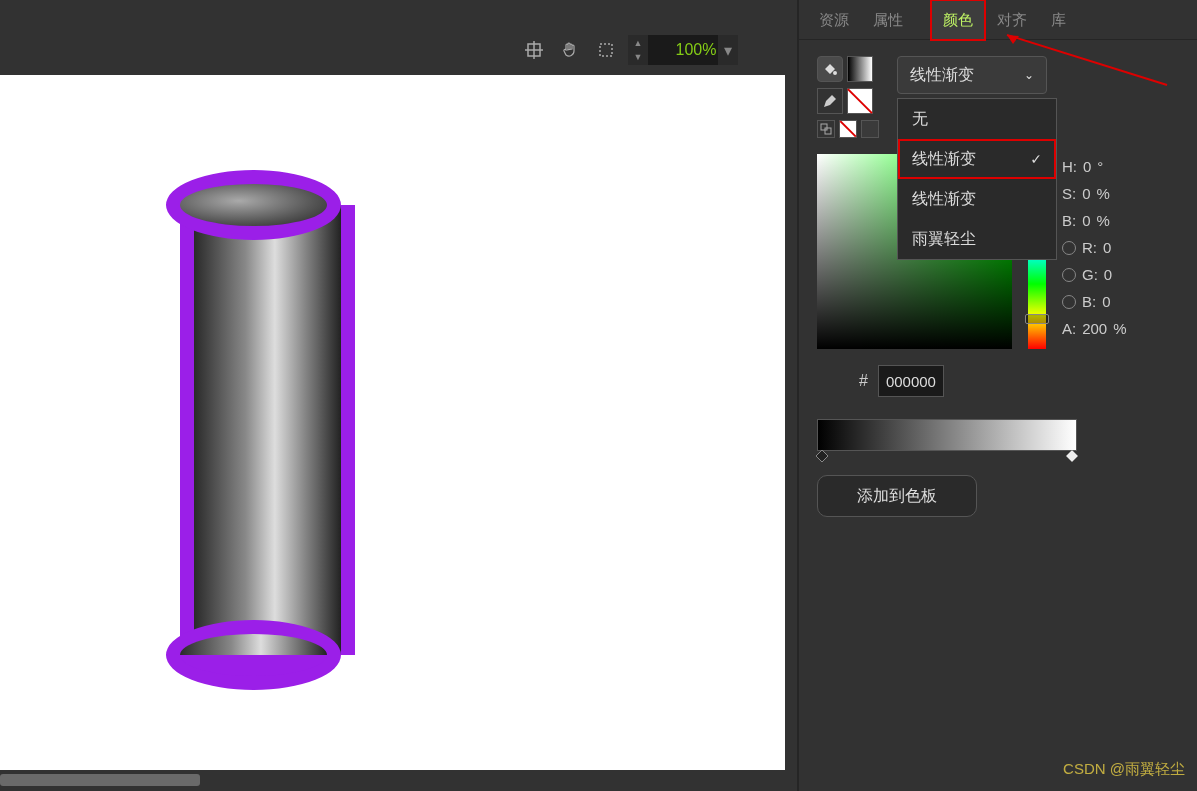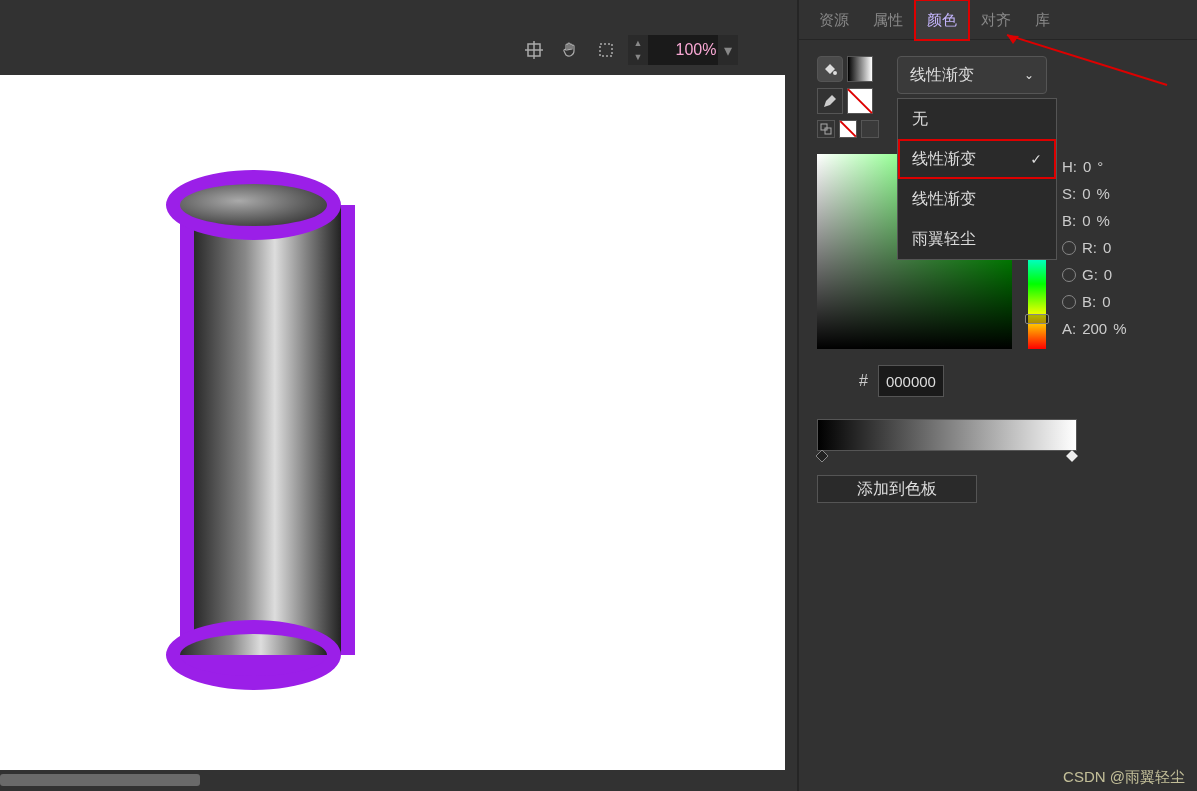--- a/index.html
+++ b/index.html
@@ -4,36 +4,36 @@
 <style>
 * { box-sizing: border-box; margin: 0; padding: 0; font-family: "Microsoft YaHei", sans-serif; }
 body { background: #323232; width: 1197px; height: 791px; overflow: hidden; position: relative; }
 
 .canvas-area { position: absolute; left: 0; top: 0; width: 790px; height: 791px; background: #323232; }
 .toolbar-top { position: absolute; top: 35px; left: 520px; display: flex; align-items: center; gap: 8px; }
 .tool-icon { width: 28px; height: 28px; display: flex; align-items: center; justify-content: center; color: #aaa; cursor: pointer; }
 .zoom-control { display: flex; align-items: center; background: #2a2a2a; }
 .zoom-arrows { width: 20px; display: flex; flex-direction: column; }
 .zoom-arrow { height: 14px; color: #888; font-size: 9px; text-align: center; line-height: 14px; cursor: pointer; }
-.zoom-value { width: 70px; height: 30px; background: #1a1a1a; color: #f9a8d4; border: none; text-align: center; font-size: 16px; padding-left: 26px; }
+.zoom-value { width: 70px; height: 30px; background: #1a1a1a; color: #84cc16; border: none; text-align: center; font-size: 16px; padding-left: 26px; }
 .zoom-dd { width: 20px; color: #888; text-align: center; cursor: pointer; }
 
 .canvas { position: absolute; left: 0; top: 75px; width: 785px; height: 695px; background: #fff; }
 .scrollbar-h { position: absolute; left: 0; bottom: 5px; width: 200px; height: 12px; background: #6a6a6a; border-radius: 3px; }
 
 .cylinder { position: absolute; left: 180px; top: 130px; }
 .cyl-body { width: 175px; height: 450px; background: linear-gradient(90deg, #2a2a2a 0%, #888 35%, #ddd 55%, #888 75%, #222 100%); border-left: 14px solid #9b1fe8; border-right: 14px solid #9b1fe8; }
 .cyl-top { width: 175px; height: 70px; border-radius: 50%; background: radial-gradient(ellipse at 40% 40%, #aaa 0%, #555 60%, #222 100%); border: 14px solid #9b1fe8; position: absolute; top: -35px; left: -14px; }
 .cyl-bottom { width: 175px; height: 70px; border-radius: 50%; background: #9b1fe8; position: absolute; bottom: -35px; left: -14px; border: 14px solid #9b1fe8; }
 .cyl-bottom::before { content: ""; position: absolute; inset: 0; border-radius: 50%; background: linear-gradient(90deg, #2a2a2a 0%, #888 35%, #ddd 55%, #888 75%, #222 100%); clip-path: inset(0 0 50% 0); }
 
 .right-panel { position: absolute; right: 0; top: 0; width: 400px; height: 791px; background: #323232; border-left: 2px solid #252525; }
 .panel-tabs { display: flex; height: 40px; border-bottom: 1px solid #252525; align-items: center; padding: 0 8px; }
 .panel-tab { padding: 0 12px; height: 40px; line-height: 40px; color: #888; font-size: 15px; cursor: pointer; }
-.panel-tab.active { color: #c4b5fd; background: #3d3d3d; }
+.panel-tab.active { color: #bef264; background: #3d3d3d; margin-left: 16px; }
 .red-box { outline: 2px solid #d00; outline-offset: -1px; }
 
 .fill-section { padding: 16px 18px 8px; display: flex; align-items: flex-start; gap: 18px; }
 .fill-swatches { display: flex; flex-direction: column; gap: 6px; }
 .swatch-row { display: flex; gap: 4px; align-items: center; }
 .swatch { width: 26px; height: 26px; border: 1px solid #555; cursor: pointer; display: flex; align-items: center; justify-content: center; }
 .swatch-sm { width: 18px; height: 18px; }
 .swatch.gradient { background: linear-gradient(90deg, #000, #fff); }
 .swatch.none { background: #fff; position: relative; }
 .swatch.none::after { content: ""; position: absolute; width: 140%; height: 2px; background: #d00; transform: rotate(45deg); }
@@ -60,23 +60,23 @@
 .hex-row { display: flex; align-items: center; gap: 10px; padding: 8px 0 8px 60px; }
 .hex-label { color: #ccc; font-size: 16px; }
 .hex-input { width: 66px; height: 32px; background: #1a1a1a; border: 1px solid #555; color: #ddd; text-align: center; font-size: 15px; }
 
 .gradient-bar-wrap { padding: 14px 18px; }
 .gradient-bar { width: 260px; height: 32px; background: linear-gradient(90deg, #000, #fff); border: 1px solid #555; position: relative; }
 .grad-stop { position: absolute; bottom: -12px; width: 12px; height: 12px; }
 .grad-stop.left { left: -2px; }
 .grad-stop.right { right: -2px; }
 
-.add-swatch-btn { margin: 10px 18px; width: 160px; height: 28px; background: #2a2a2a; border: 1px solid #555; color: #ddd; font-size: 16px; border-radius: 0; cursor: pointer; }
-
-.watermark { position: absolute; right: 12px; bottom: 4px; color: #fef9c3; font-size: 15px; opacity: 0.7; }
+.add-swatch-btn { margin: 10px 18px; width: 160px; height: 42px; background: #2a2a2a; border: 1px solid #555; color: #ddd; font-size: 16px; border-radius: 10px; cursor: pointer; }
+
+.watermark { position: absolute; right: 12px; bottom: 12px; color: #fde047; font-size: 15px; opacity: 0.7; }
 </style>
 </head>
 <body>
 
 <div class="canvas-area">
   <div class="toolbar-top">
     <div class="tool-icon">
         <svg width="18" height="18" viewBox="0 0 18 18" stroke="#aaa" fill="none" stroke-width="1.5">
           <rect x="3" y="3" width="12" height="12"></rect>
           <line x1="9" y1="0" x2="9" y2="18"></line>

